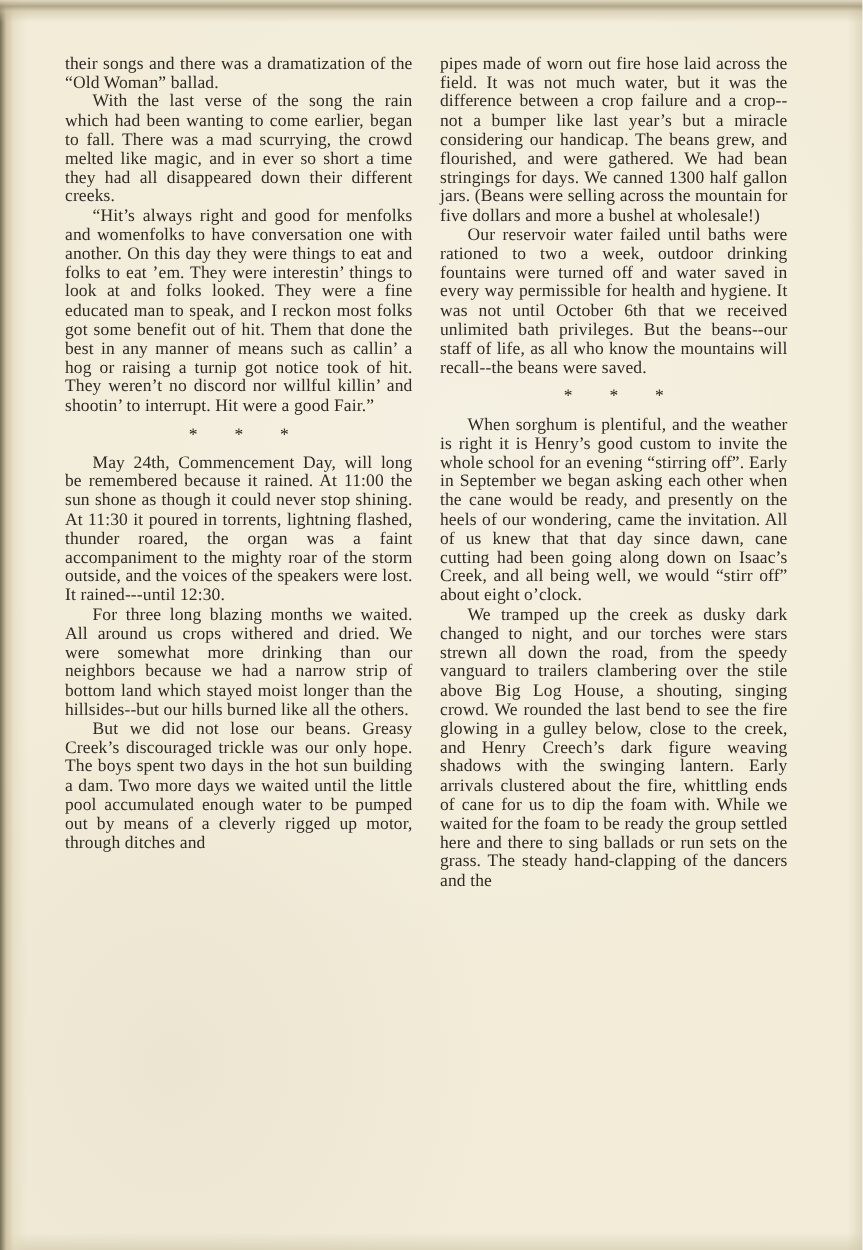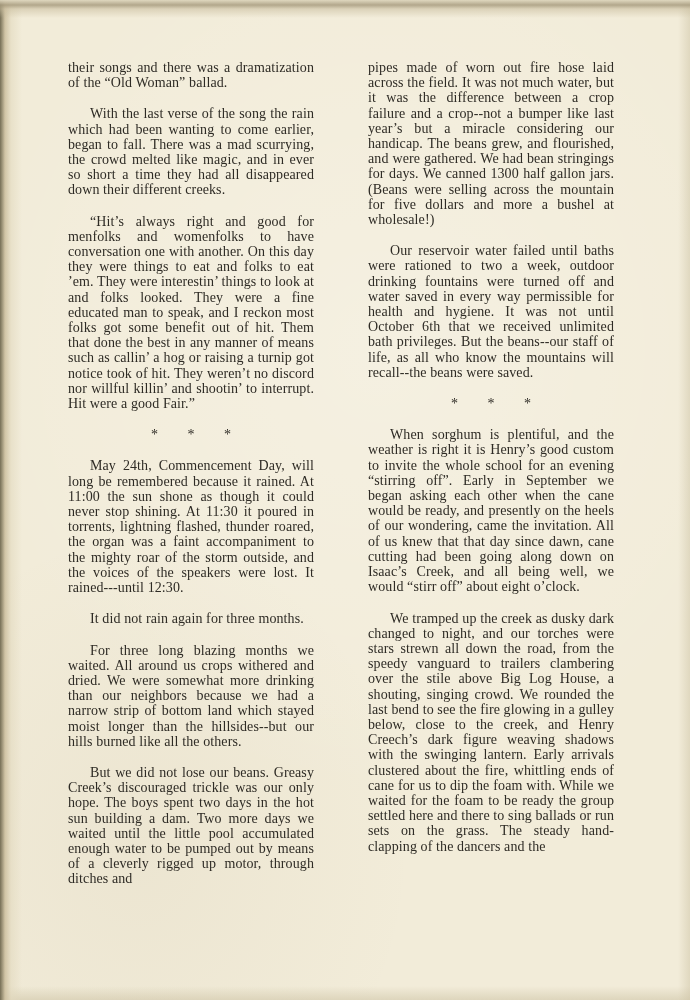--- a/index.html
+++ b/index.html
@@ -35,21 +35,21 @@
     color: #2e2b25;
   }
   .column {
     width: 278px;
     font-size: 14px;
     line-height: 15.2px;
     text-align: justify;
     letter-spacing: 0.1px;
   }
   .para {
-    margin: 16px;
+    margin: 0;
     text-indent: 0;
   }
   .para.indent {
     text-indent: 22px;
   }
   .separator {
     text-align: center;
     letter-spacing: 13px;
     margin: 8px 0 7px 13px; 
     font-size: 14px;
@@ -59,21 +59,20 @@
 <body>
 
 <div class="page">
   <div class="content" style="color: rgb(46, 43, 37);">
     <div class="column">
         <p class="para">their songs and there was a dramatization of the “Old Woman” ballad.</p>
         <p class="para indent">With the last verse of the song the rain which had been wanting to come earlier, began to fall. There was a mad scurrying, the crowd melted like magic, and in ever so short a time they had all disappeared down their different creeks.</p>
         <p class="para indent">“Hit’s always right and good for menfolks and womenfolks to have conversation one with another. On this day they were things to eat and folks to eat ’em. They were interestin’ things to look at and folks looked. They were a fine educated man to speak, and I reckon most folks got some benefit out of hit. Them that done the best in any manner of means such as callin’ a hog or raising a turnip got notice took of hit. They weren’t no discord nor willful killin’ and shootin’ to interrupt. Hit were a good Fair.”</p>
         <div class="separator">* * *</div>
         <p class="para indent">May 24th, Commencement Day, will long be remembered because it rained. At 11:00 the sun shone as though it could never stop shining. At 11:30 it poured in torrents, lightning flashed, thunder roared, the organ was a faint accompaniment to the mighty roar of the storm outside, and the voices of the speakers were lost. It rained---until 12:30.</p>
-        <p class="para indent">It did not rain again for three months.</p>
         <p class="para indent">For three long blazing months we waited. All around us crops withered and dried. We were somewhat more drinking than our neighbors because we had a narrow strip of bottom land which stayed moist longer than the hillsides--but our hills burned like all the others.</p>
         <p class="para indent">But we did not lose our beans. Greasy Creek’s discouraged trickle was our only hope. The boys spent two days in the hot sun building a dam. Two more days we waited until the little pool accumulated enough water to be pumped out by means of a cleverly rigged up motor, through ditches and</p>
       </div>
     <div class="column">
         <p class="para">pipes made of worn out fire hose laid across the field. It was not much water, but it was the difference between a crop failure and a crop--not a bumper like last year’s but a miracle considering our handicap. The beans grew, and flourished, and were gathered. We had bean stringings for days. We canned 1300 half gallon jars. (Beans were selling across the mountain for five dollars and more a bushel at wholesale!)</p>
         <p class="para indent">Our reservoir water failed until baths were rationed to two a week, outdoor drinking fountains were turned off and water saved in every way permissible for health and hygiene. It was not until October 6th that we received unlimited bath privileges. But the beans--our staff of life, as all who know the mountains will recall--the beans were saved.</p>
         <div class="separator">* * *</div>
         <p class="para indent">When sorghum is plentiful, and the weather is right it is Henry’s good custom to invite the whole school for an evening “stirring off”. Early in September we began asking each other when the cane would be ready, and presently on the heels of our wondering, came the invitation. All of us knew that that day since dawn, cane cutting had been going along down on Isaac’s Creek, and all being well, we would “stirr off” about eight o’clock.</p>
         <p class="para indent">We tramped up the creek as dusky dark changed to night, and our torches were stars strewn all down the road, from the speedy vanguard to trailers clambering over the stile above Big Log House, a shouting, singing crowd. We rounded the last bend to see the fire glowing in a gulley below, close to the creek, and Henry Creech’s dark figure weaving shadows with the swinging lantern. Early arrivals clustered about the fire, whittling ends of cane for us to dip the foam with. While we waited for the foam to be ready the group settled here and there to sing ballads or run sets on the grass. The steady hand-clapping of the dancers and the</p>
       </div>

